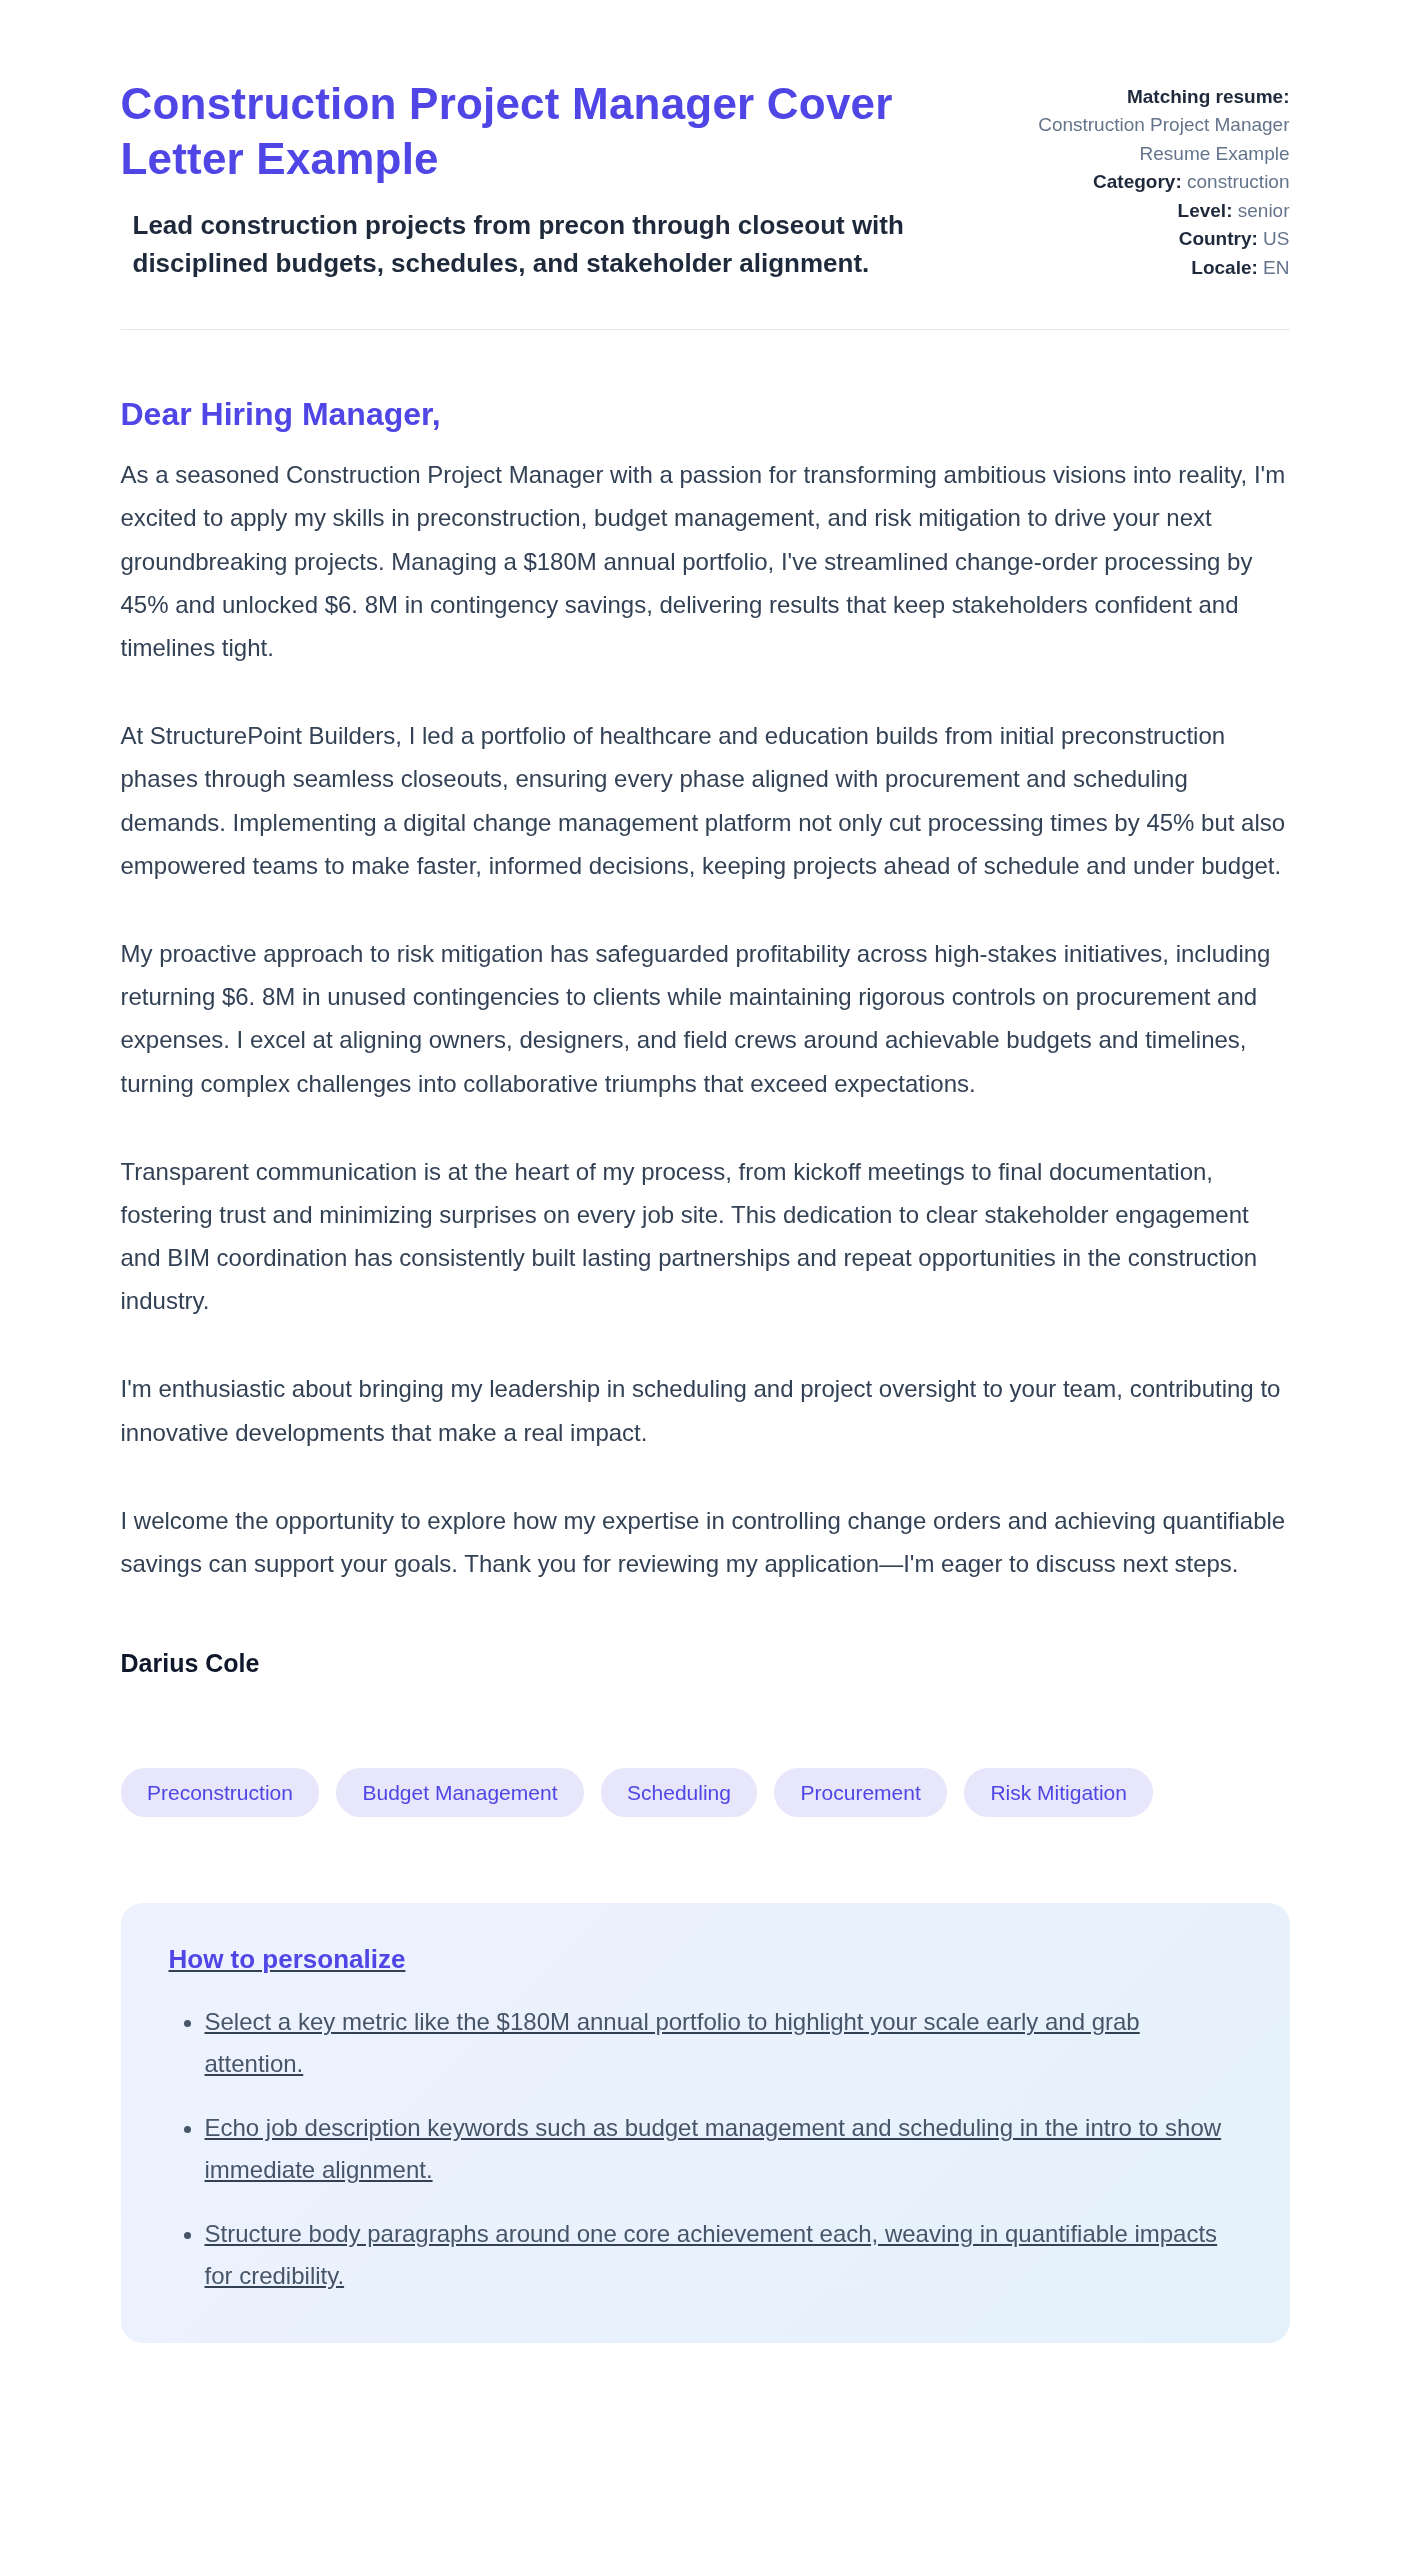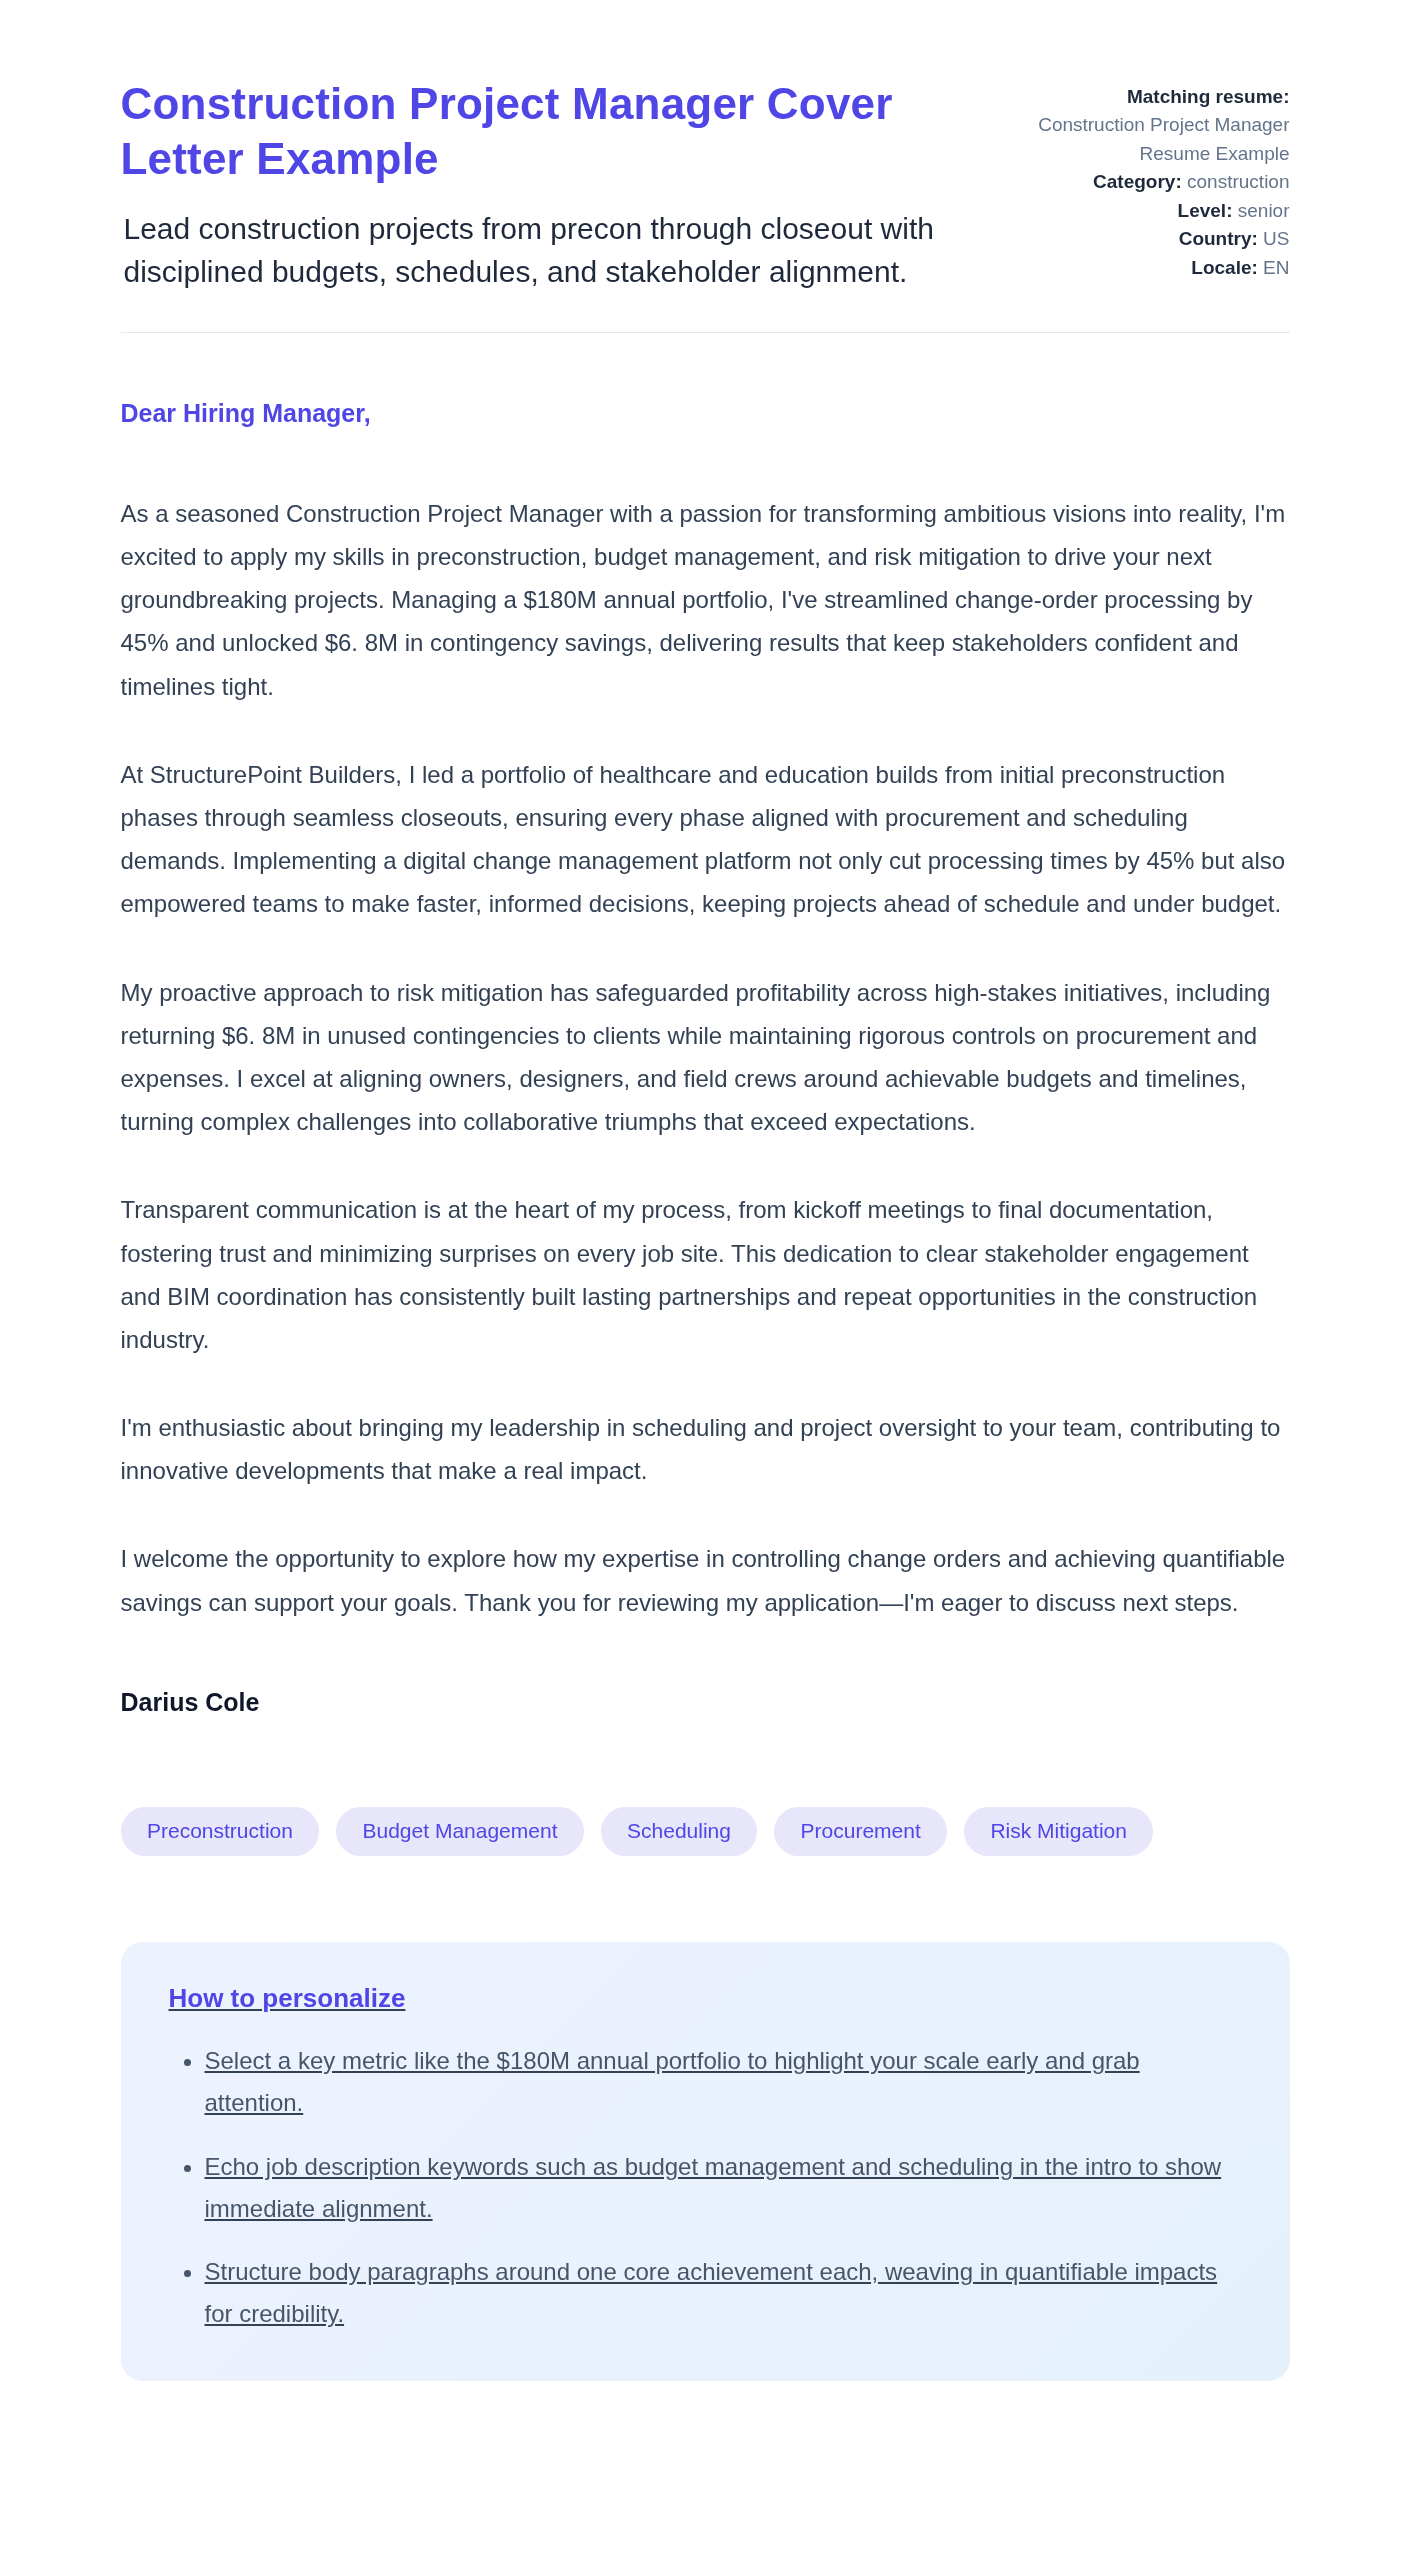--- a/index.html
+++ b/index.html
@@ -35,24 +35,24 @@
   .header-left{max-width:817px;}
   .title{
     margin:0 0 20px;
     font-size:44px;
     line-height:1.26;
     font-weight:800;
     color:var(--accent);
     letter-spacing:0.2px;
   }
   .subtitle{
-    margin:3px;
-    font-size:30px;
+    margin:12px;
+    font-size:26px;
     line-height:1.45;
-    font-weight:400;
+    font-weight:700;
     color:var(--heading-text);
   }
   .meta{
     width:292px;
     flex-shrink:0;
     text-align:right;
     font-size:19px;
     line-height:1.5;
     color:var(--muted-text);
     padding-top:6.6px;
@@ -67,22 +67,22 @@
 
   .divider{
     border:none;
     border-top:1.7px solid var(--divider);
     margin:35px 0 0;
   }
 
   
   .letter{margin-top:66px;}
   .greeting{
-    margin:0 0 64px;
-    font-size:25px;
+    margin:0 0 20px;
+    font-size:32px;
     font-weight:700;
     color:var(--accent);
   }
   .para{
     margin:0 0 45px;
     font-size:24px;
     line-height:1.8;
     color:var(--body-text);
   }
 

